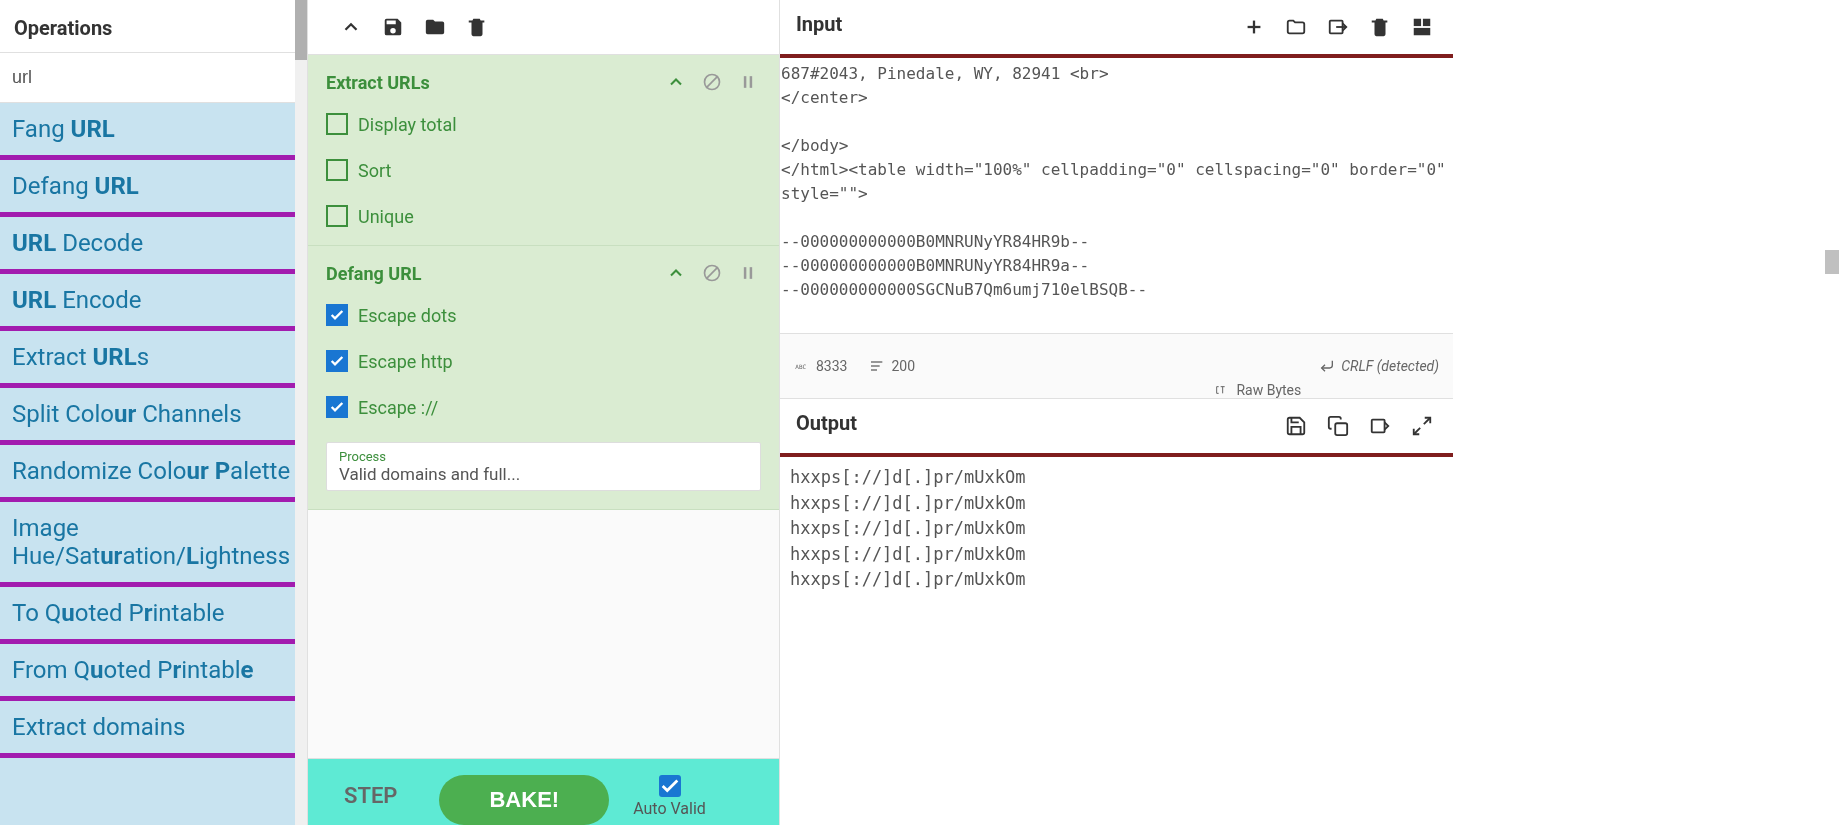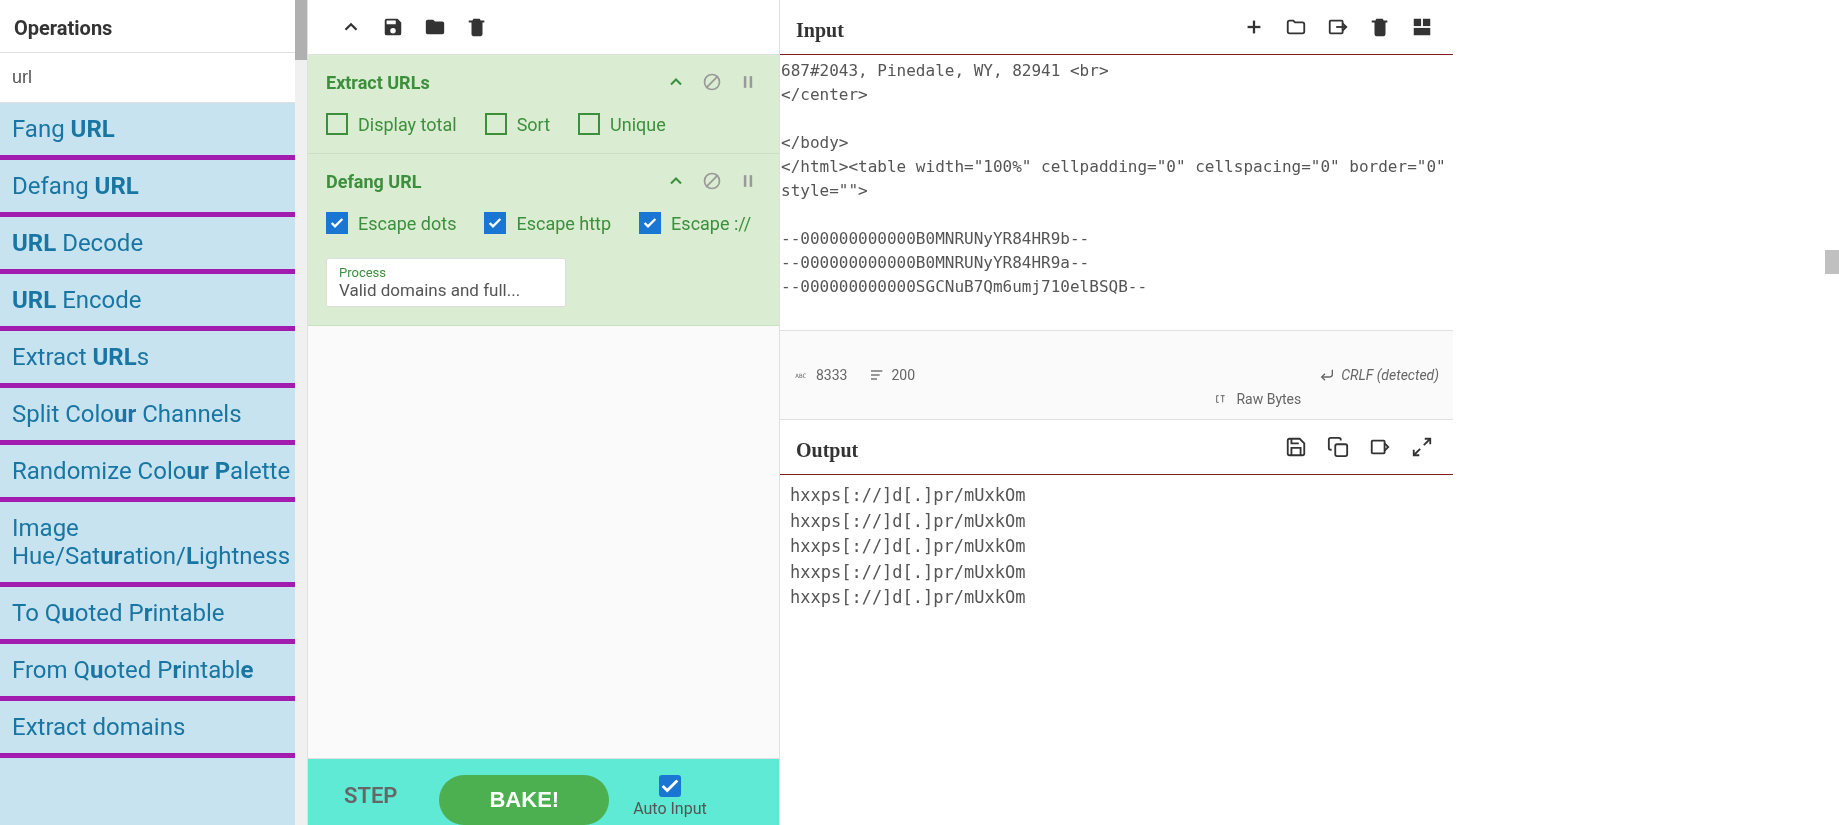--- a/index.html
+++ b/index.html
@@ -23,43 +23,43 @@
 .recipe-header .title { font-size: 20px; font-weight: 700; flex: 1; }
 .icon-btn { width: 30px; height: 30px; display: inline-flex; align-items: center; justify-content: center; cursor: pointer; color: #333; margin-left: 12px; }
 .icon-btn svg { width: 22px; height: 22px; }
 
 .recipe-body { flex: 1; overflow: auto; padding: 0; }
 .recipe-op { background: #daecd2; border-bottom: 1px solid #c8dfc0; padding: 14px 18px 18px; }
 .recipe-op-header { display: flex; align-items: center; margin-bottom: 18px; }
 .recipe-op-title { color: #3c8f3c; font-size: 18px; font-weight: 700; flex: 1; }
 .recipe-op-ctrl { width: 26px; height: 26px; display: inline-flex; align-items: center; justify-content: center; margin-left: 10px; cursor: pointer; color: #888; }
 .recipe-op-ctrl svg { width: 20px; height: 20px; }
-.op-args { display: flex; flex-wrap: wrap; gap: 24px 28px; }
+.op-args { display: flex; flex-wrap: wrap; gap: 24px 28px; flex-direction: column; }
 .op-arg { display: flex; align-items: center; color: #3c8f3c; font-size: 18px; }
 .op-arg .chk { width: 22px; height: 22px; border: 2px solid #3c8f3c; margin-right: 10px; display: inline-flex; align-items: center; justify-content: center; }
 .op-arg .chk.checked { background: #1976d2; border-color: #1976d2; color: #fff; }
 .op-arg .chk.checked svg { width: 16px; height: 16px; }
 .op-arg-select { background: #ffffff; border: 1px solid #ddd; padding: 6px 12px 6px 12px; min-width: 240px; border-radius: 2px; }
 .op-arg-select .sel-label { color: #3c8f3c; font-size: 13px; }
 .op-arg-select .sel-val { color: #555; font-size: 17px; white-space: nowrap; overflow: hidden; text-overflow: ellipsis; }
 
 .recipe-footer { display: flex; padding: 16px 18px 0; border-top: 1px solid #e0e0e0; background: #5eead4; gap: 24px; }
 .step-btn { font-size: 22px; font-weight: 600; color: #666; padding: 8px 18px; cursor: pointer; }
 .bake-btn { background: #4caf50; color: #fff; font-size: 22px; font-weight: 700; padding: 12px 50px; border-radius: 30px; border: none; cursor: pointer; }
 .auto-bake { display: flex; flex-direction: column; align-items: center; font-size: 16px; color: #555; }
 .auto-bake .chk { width: 22px; height: 22px; background: #1976d2; border-radius: 3px; display: inline-flex; align-items: center; justify-content: center; color: #fff; margin-bottom: 2px; }
 
 
 .io-panel { flex: 1; display: flex; flex-direction: column; }
-.io-header { display: flex; align-items: flex-end; padding: 12px 16px; border-bottom: 1px solid #7f1d1d; font-family: Liberation Serif, serif; }
+.io-header { display: flex; align-items: flex-start; padding: 12px 16px; border-bottom: 4px solid #7f1d1d; }
 .io-header .title { font-size: 20px; font-weight: 700; flex: 1; }
 .input-area { flex: 0 0 auto; }
 .input-text { padding: 4px 1px 10px; font-family: "Consolas", monospace; font-size: 16px; color: #555; white-space: pre-wrap; line-height: 1.5; height: 275px; overflow: hidden; position: relative; }
 .input-vscroll { position: absolute; right: 0; top: 250px; width: 14px; height: 24px; background: #c0c0c0; }
-.status-bar { display: flex; align-items: center; padding: 12px 14px; border-top: 1px solid #e0e0e0; border-bottom: 1px solid #e0e0e0; font-size: 14px; color: #666; background: #fafafa; }
+.status-bar { display: flex; align-items: center; padding: 0 14px; border-top: 1px solid #e0e0e0; border-bottom: 1px solid #e0e0e0; font-size: 14px; color: #666; background: #fafafa; }
 .status-bar .seg { display: inline-flex; align-items: center; margin-right: 22px; }
 .status-bar .seg svg { width: 16px; height: 16px; margin-right: 6px; }
 .status-bar .spacer { flex: 1; }
 .status-bar .right-seg { margin-left: 18px; margin-right: 0; font-style: italic; }
 .status-bar .right-seg.noit { font-style: normal; margin-top: 48px; }
 
 .output-area { flex: 1; display: flex; flex-direction: column; }
 .output-text { padding: 8px 10px; font-family: "Consolas", monospace; font-size: 17px; color: #555; white-space: pre; line-height: 1.5; }
 </style>
 </head>
@@ -205,21 +205,21 @@
       </div>
     <div class="recipe-footer">
       <div class="step-btn">STEP</div>
       <button class="bake-btn">BAKE!</button>
       <div class="auto-bake">
         <div class="chk">
             <svg viewBox="0 0 24 24" fill="none" stroke="currentColor" stroke-width="3">
               <polyline points="4 12 9 17 20 6"></polyline>
             </svg>
           </div>
-        <span>Auto Input</span>
+        <span>Auto Valid</span>
       </div>
     </div>
   </div>
 
   <div class="io-panel">
     <div class="input-area">
       <div class="io-header">
         <div class="title">Input</div>
         <div class="icon-btn">
           <svg viewBox="0 0 24 24" fill="none" stroke="currentColor" stroke-width="2.5">

